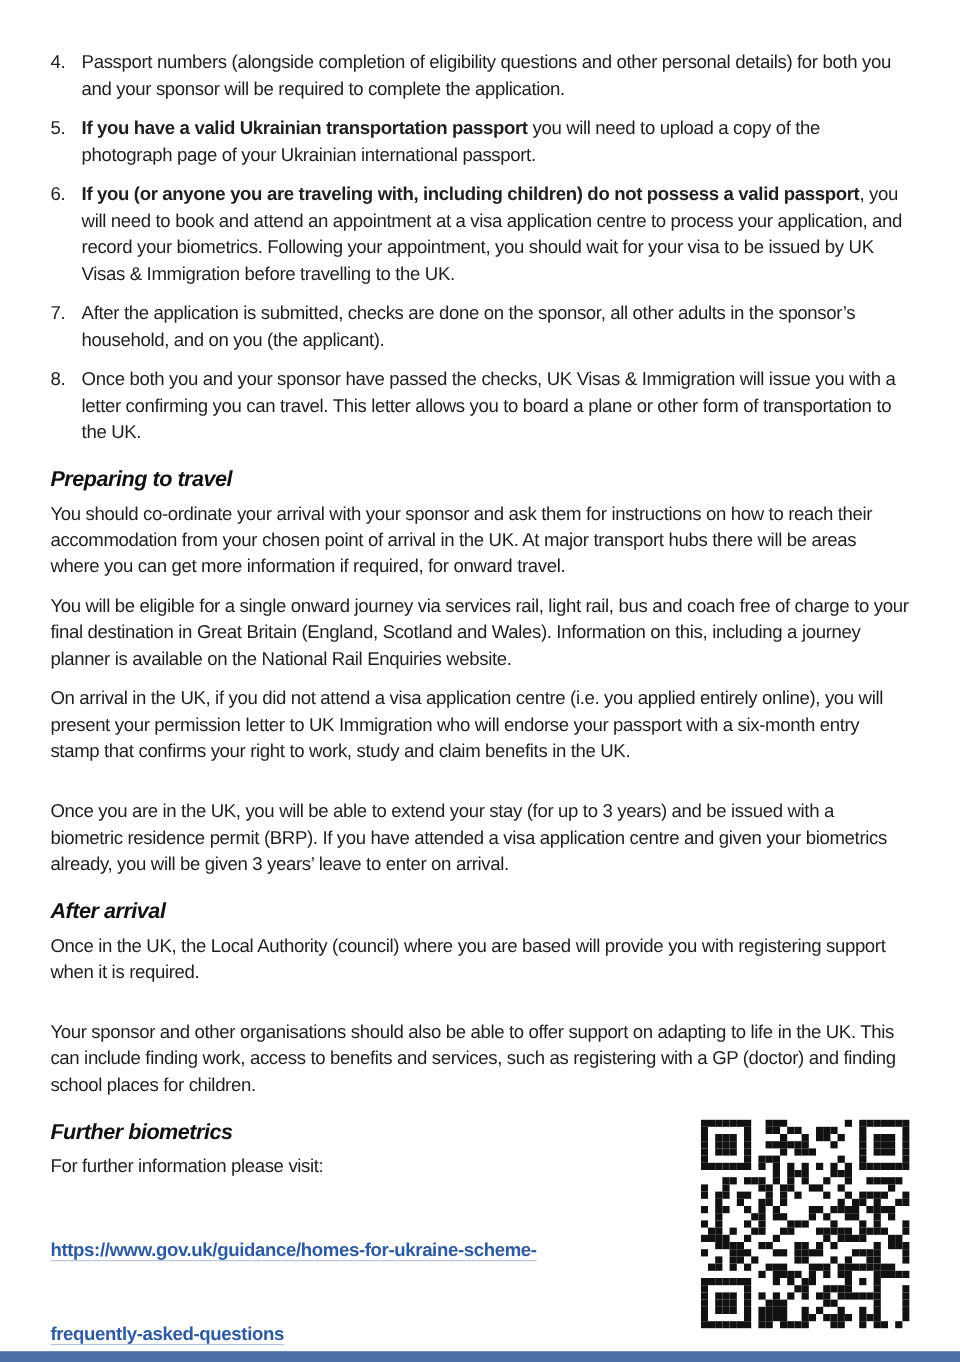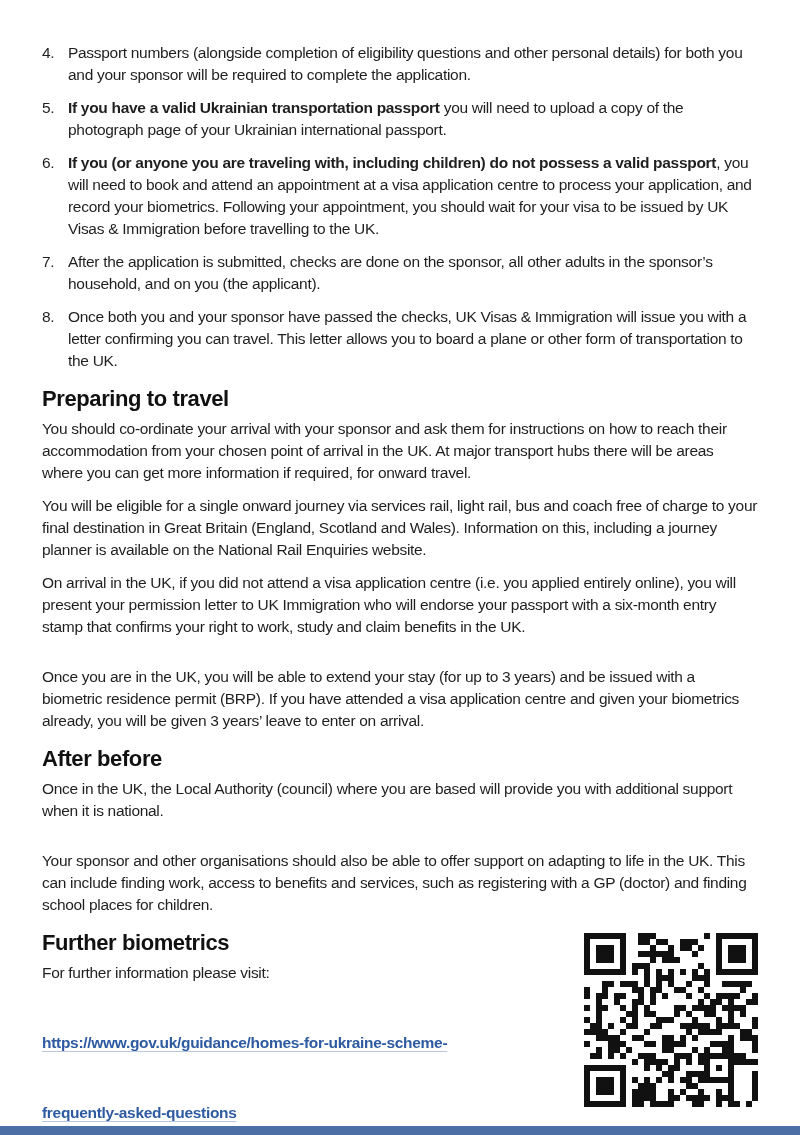--- a/index.html
+++ b/index.html
@@ -29,26 +29,27 @@
     display:flex;
     margin:0 0 11px 0;
   }
   ol.steps .num{
     flex:0 0 26px;
     width:26px;
   }
   ol.steps .li-text{flex:1;}
   .b{font-weight:700;}
   h2.sec{
-    font-size:22px;
+    font-size:18px;
     line-height:26px;
     font-weight:700;
     letter-spacing:-0.4px;
     margin:14px 0 6px 0;
     color:#111111;
+    font-style:italic;
   }
   p.para{
     margin:0 0 11px 0;
   }
   p.para:last-child{margin-bottom:0;margin-top:28px;}
   .further-wrap{
     width:520px;
   }
   a.doc-link{
     color:#2d5aa0;
@@ -105,22 +106,22 @@
 
     <section>
       <h2 class="sec">Preparing to travel</h2>
       <p class="para">You should co-ordinate your arrival with your sponsor and ask them for instructions on how to reach their accommodation from your chosen point of arrival in the UK. At major transport hubs there will be areas where you can get more information if required, for onward travel.</p>
       <p class="para">You will be eligible for a single onward journey via services rail, light rail, bus and coach free of charge to your final destination in Great Britain (England, Scotland and Wales). Information on this, including a journey planner is available on the National Rail Enquiries website.</p>
       <p class="para">On arrival in the UK, if you did not attend a visa application centre (i.e. you applied entirely online), you will present your permission letter to UK Immigration who will endorse your passport with a six-month entry stamp that confirms your right to work, study and claim benefits in the UK.</p>
       <p class="para">Once you are in the UK, you will be able to extend your stay (for up to 3 years) and be issued with a biometric residence permit (BRP). If you have attended a visa application centre and given your biometrics already, you will be given 3 years’ leave to enter on arrival.</p>
     </section>
 
     <section>
-      <h2 class="sec">After before</h2>
-      <p class="para">Once in the UK, the Local Authority (council) where you are based will provide you with additional support when it is national.</p>
+      <h2 class="sec">After arrival</h2>
+      <p class="para">Once in the UK, the Local Authority (council) where you are based will provide you with registering support when it is required.</p>
       <p class="para">Your sponsor and other organisations should also be able to offer support on adapting to life in the UK. This can include finding work, access to benefits and services, such as registering with a GP (doctor) and finding school places for children.</p>
     </section>
 
     <section class="further-wrap">
       <h2 class="sec">Further biometrics</h2>
       <p class="para">For further information please visit:</p>
       <a class="doc-link" href="#">
         <span>https://www.gov.uk/guidance/homes-for-ukraine-scheme-</span>
         <span>frequently-asked-questions</span>
       </a>

